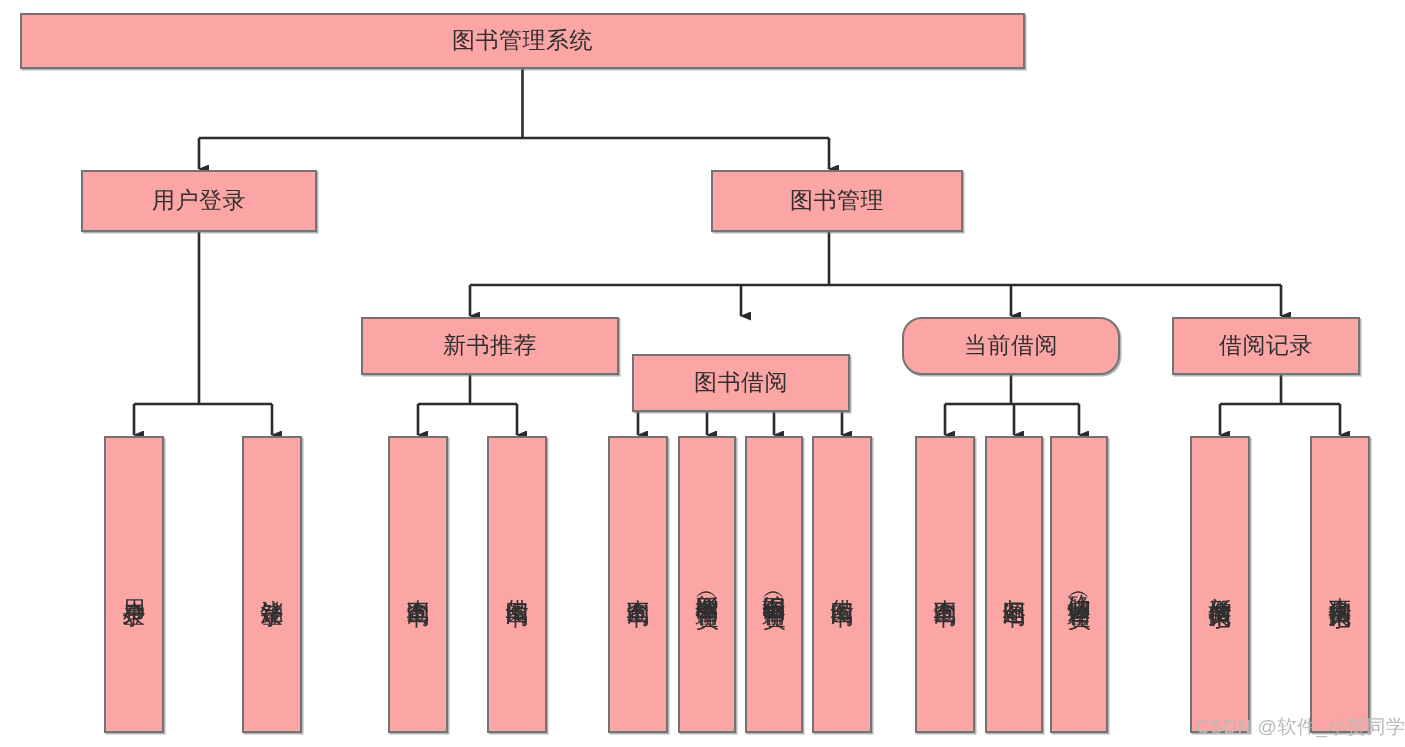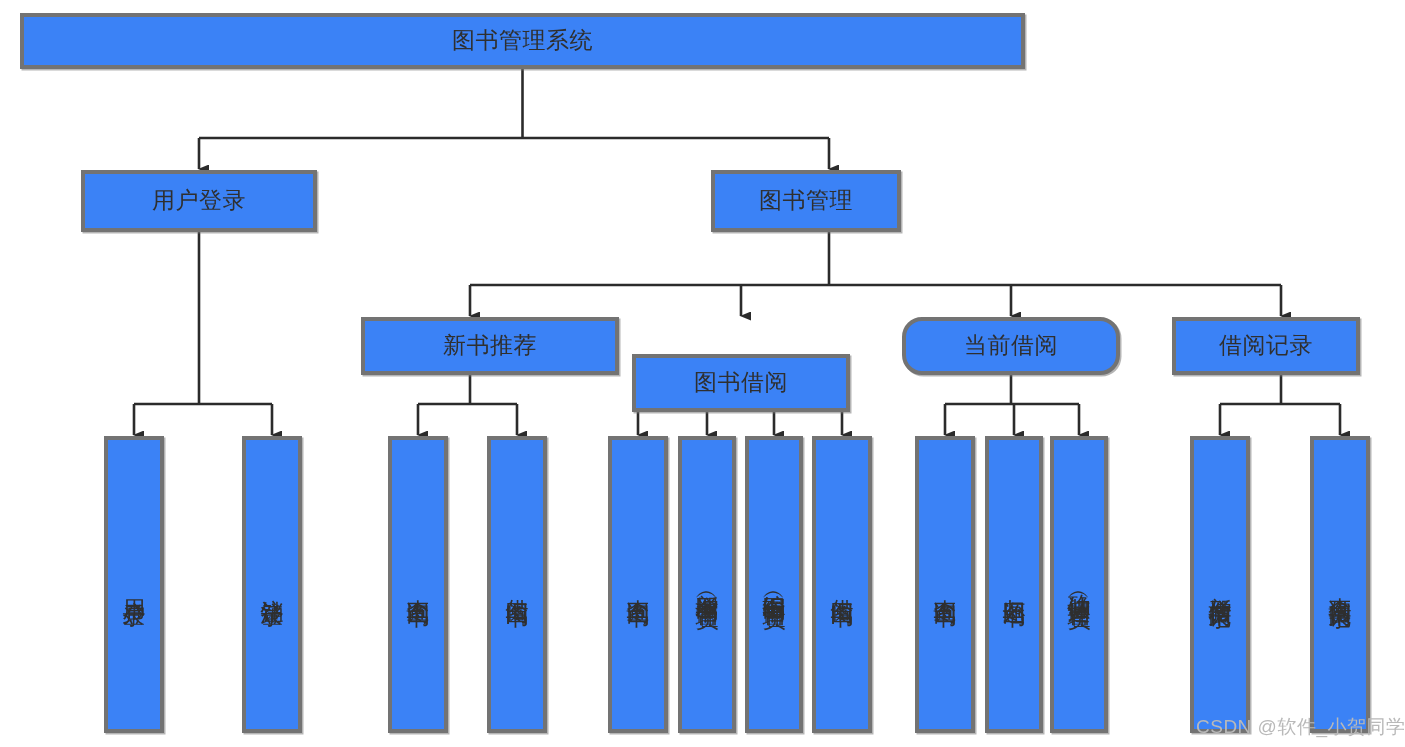--- a/index.html
+++ b/index.html
@@ -19,22 +19,22 @@
     position: absolute;
     left: 0;
     top: 0;
     width: 1405px;
     height: 747px;
     pointer-events: none;
   }
   .node {
     position: absolute;
     box-sizing: border-box;
-    background: #3b82f6;
-    border: 4px solid #737373;
+    background: #fca5a5;
+    border: 2px solid #737373;
     display: flex;
     align-items: center;
     justify-content: center;
     box-shadow: 1.5px 1.5px 0 rgba(120,120,120,0.55);
   }
   .node .label {
     color: #2f2f2f;
     text-align: center;
     line-height: 1.12;
     letter-spacing: 0.5px;
@@ -115,21 +115,21 @@
       </g>
   </svg>
 
   <div id="nodes-layer">
       <div class="node horizontal root" style="left: 20px; top: 13px; width: 1005px; height: 56px;">
         <span class="label">图书管理系统</span>
       </div>
       <div class="node horizontal" style="left: 81px; top: 170px; width: 236px; height: 62px;">
         <span class="label">用户登录</span>
       </div>
-      <div class="node horizontal" style="left: 711px; top: 170px; width: 190px; height: 62px;">
+      <div class="node horizontal" style="left: 711px; top: 170px; width: 252px; height: 62px;">
         <span class="label">图书管理</span>
       </div>
       <div class="node horizontal" style="left: 361px; top: 317px; width: 258px; height: 58px;">
         <span class="label">新书推荐</span>
       </div>
       <div class="node horizontal" style="left: 632px; top: 317px; width: 218px; height: 58px; margin-top: 37px;">
         <span class="label">图书借阅</span>
       </div>
       <div class="node horizontal" style="left: 902px; top: 317px; width: 218px; height: 58px; border-radius: 20px;">
         <span class="label">当前借阅</span>

